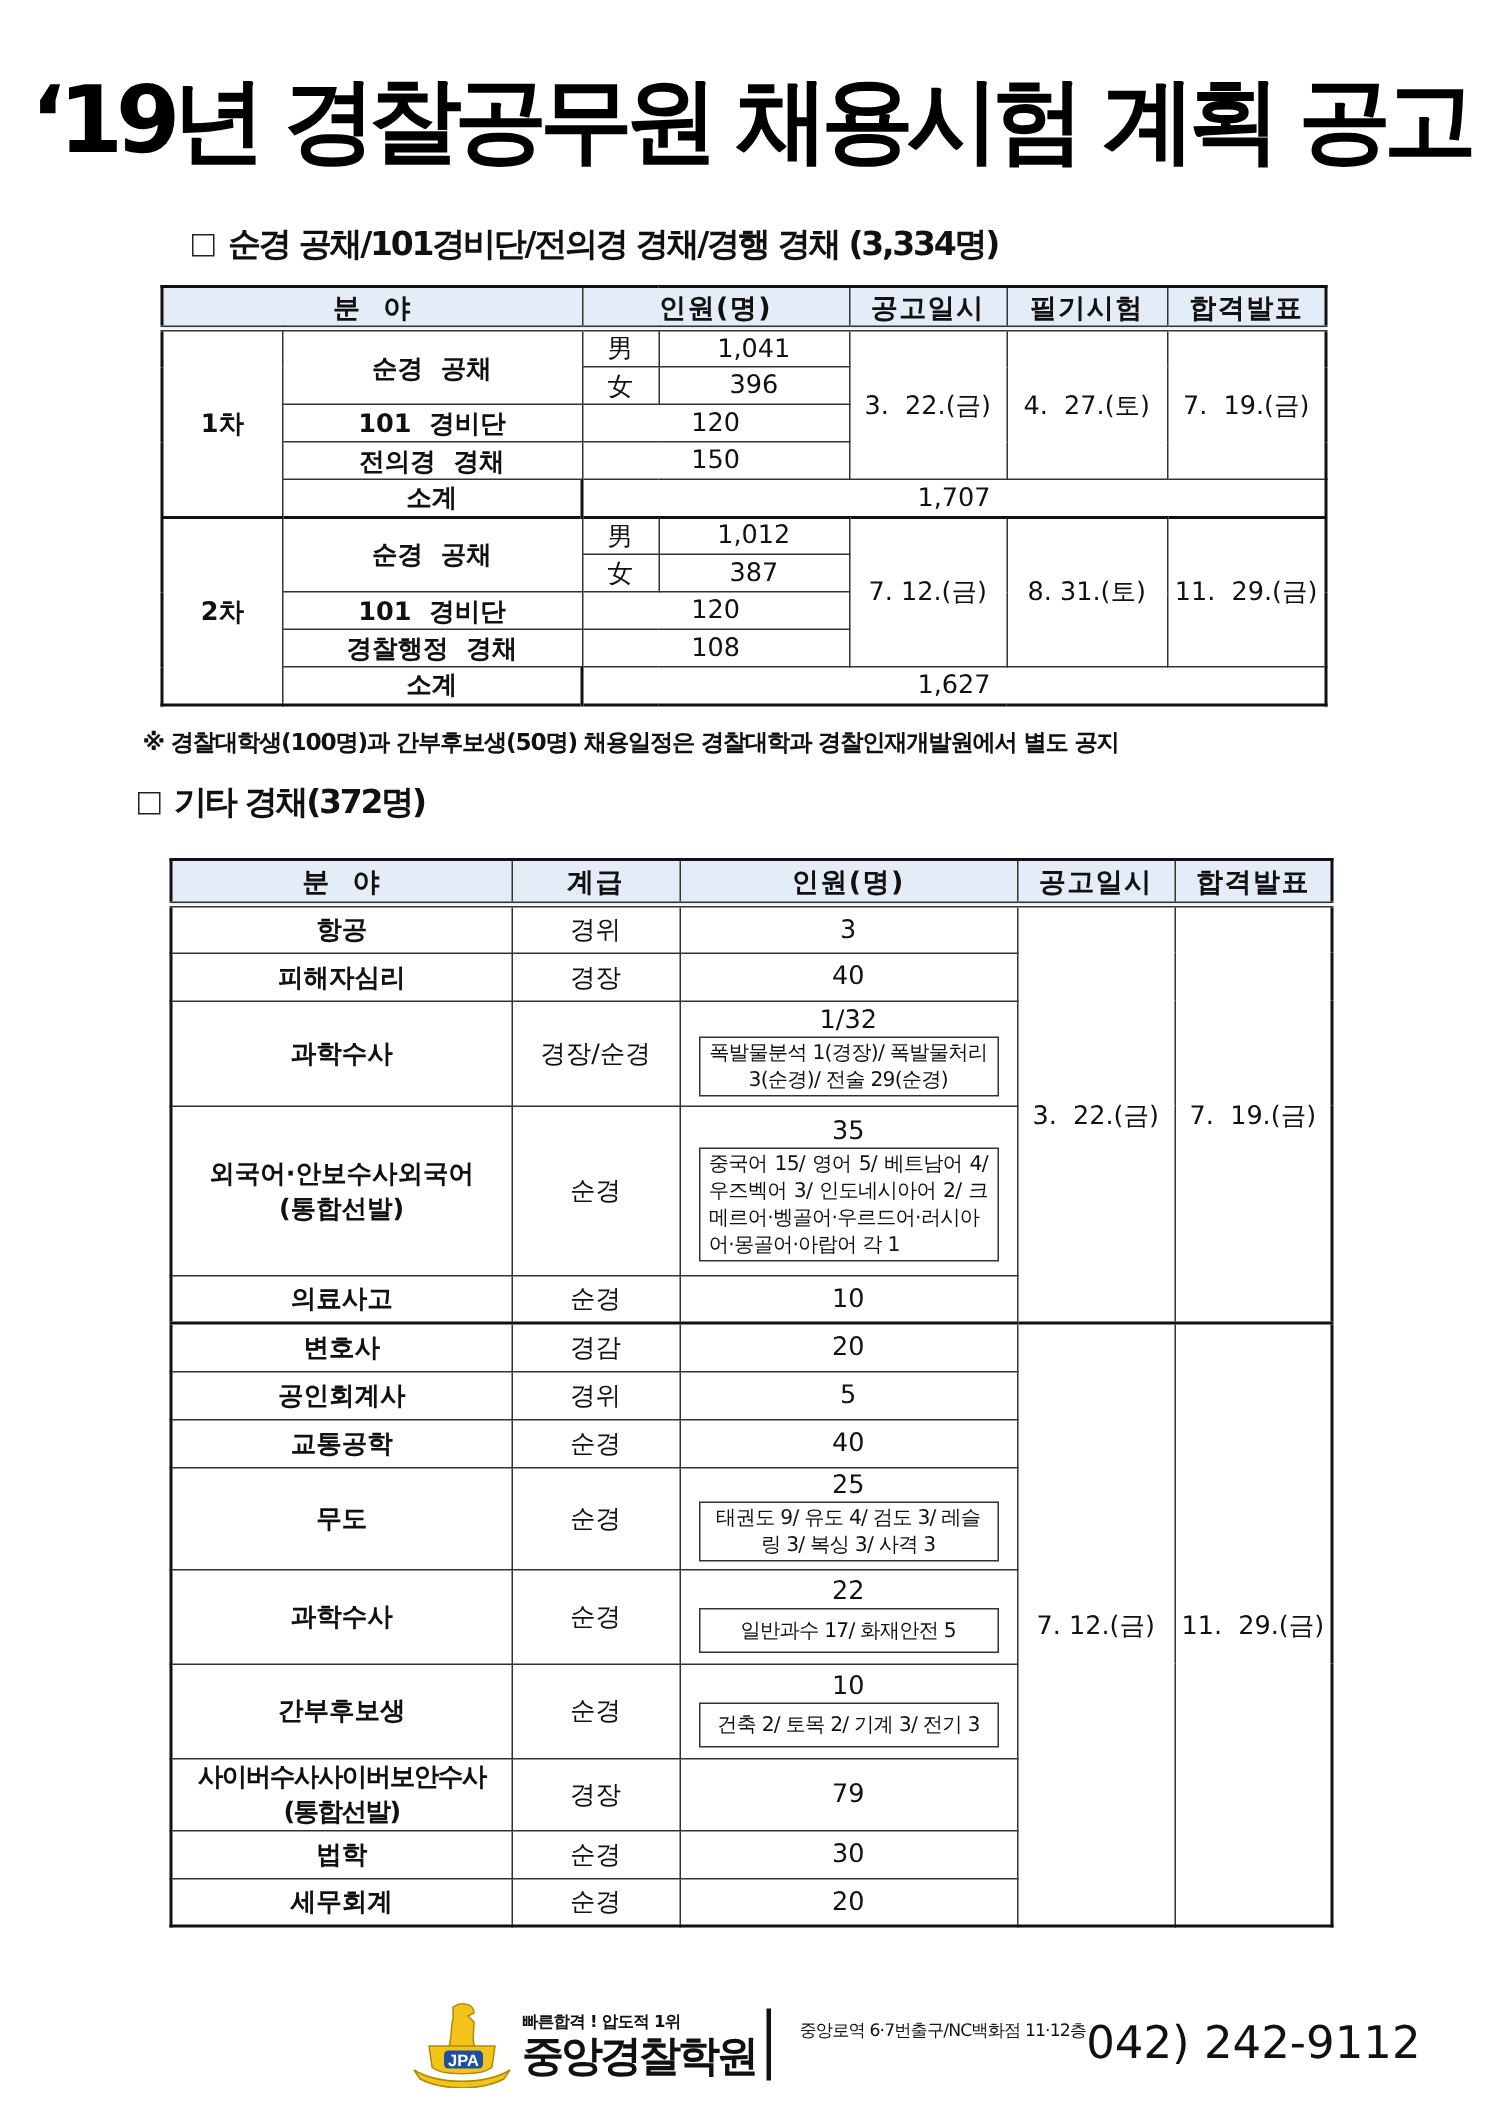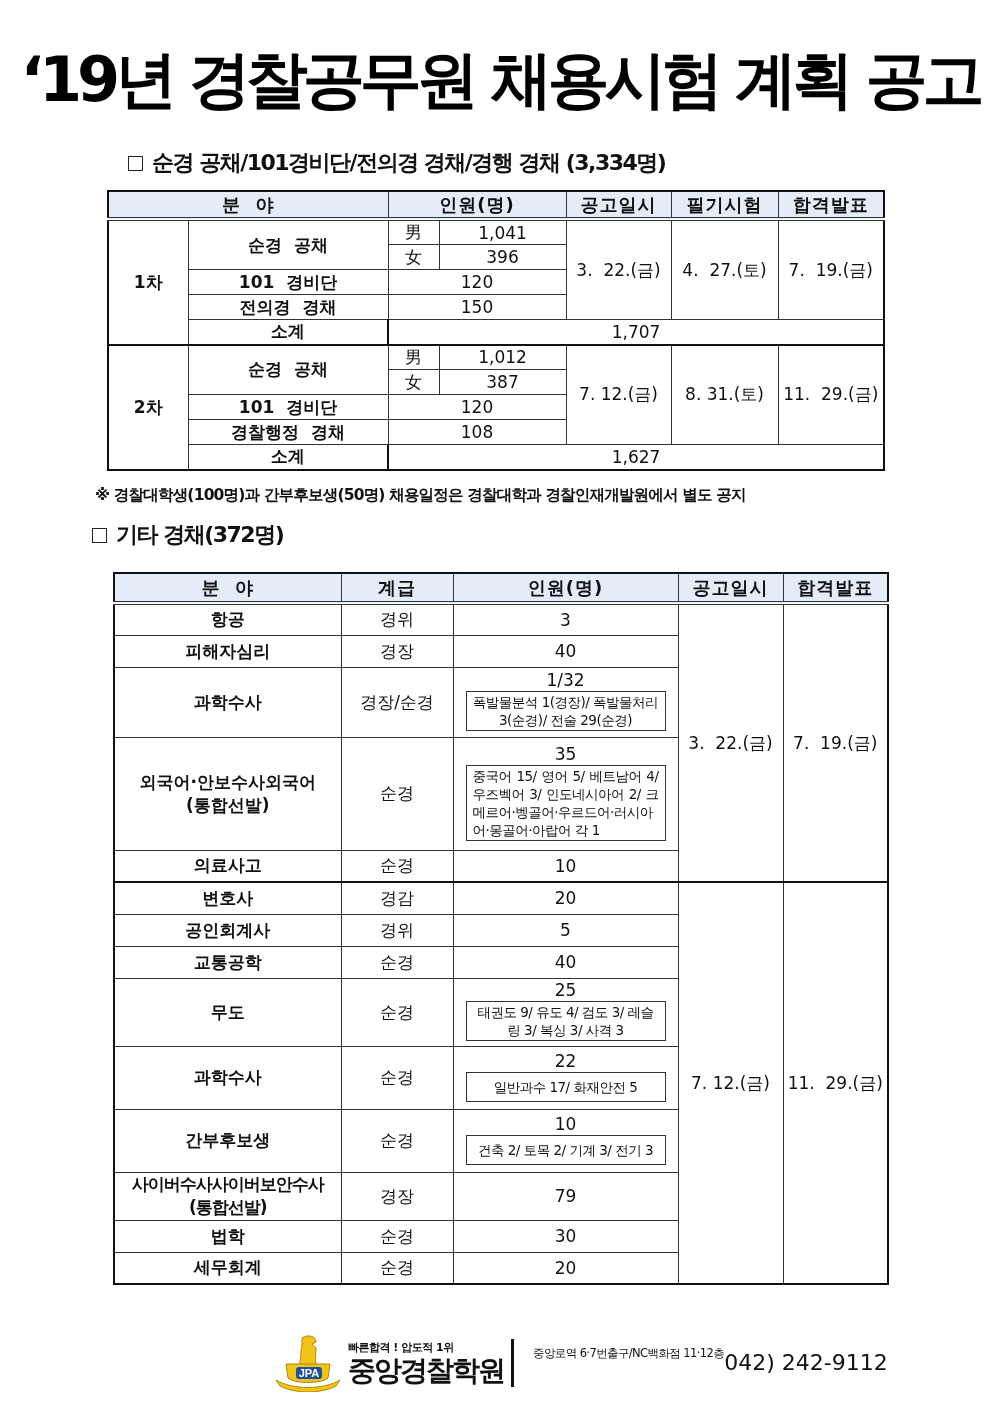--- a/index.html
+++ b/index.html
@@ -21,21 +21,21 @@
   .num { display:block; font-size:17px; line-height:20px; }
 
   .footer { position:absolute; left:272px; top:1333px; height:60px; display:flex; align-items:center; }
   .logo { width:72px; height:58px; position:relative; }
   .brand-block { margin-left:4px; display:flex; flex-direction:column; }
   .slogan { font-size:11px; font-weight:bold; letter-spacing:-0.5px; }
   .brand { font-size:28px; font-weight:bold; letter-spacing:-2px; line-height:32px; }
   .vbar { width:3px; height:48px; background:#111; margin:0 7px; }
   .contact-block { display:flex; flex-direction:row;margin-left:12px; }
   .address { font-size:11.5px; letter-spacing:-0.6px; }
-  .phone { font-size:22px; line-height:34px; letter-spacing:0px; }
+  .phone { font-size:30px; line-height:34px; letter-spacing:0px; }
 </style>
 </head>
 <body>
 
 <div class="title">‘19년 경찰공무원 채용시험 계획 공고</div>
 
 <div class="section-heading" style="left:92px; top:148px;margin-left:36px;">
   <span class="checkbox"></span>
   <span>순경 공채/101경비단/전의경 경채/경행 경채 (3,334명)</span>
 </div>

